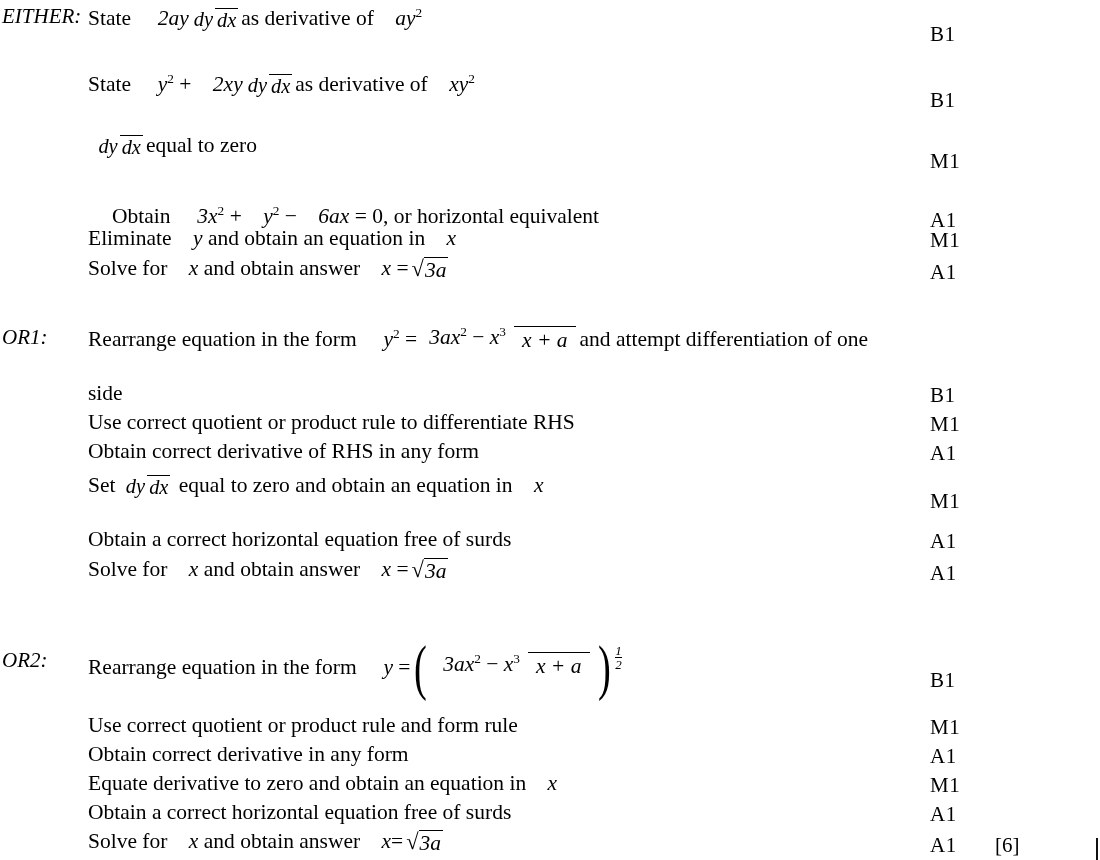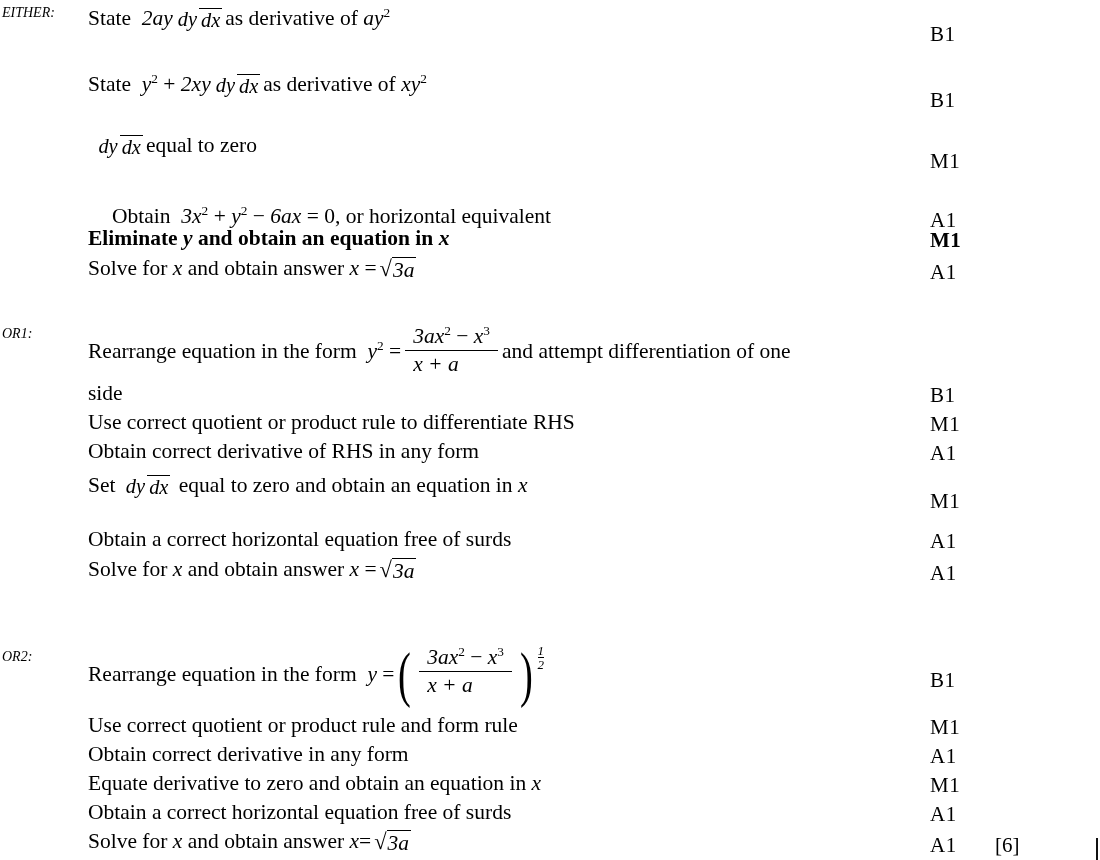--- a/index.html
+++ b/index.html
@@ -27,21 +27,21 @@
     position: absolute;
     display: flex;
     align-items: flex-start;
     left: 0;
     width: 1100px;
   }
   .label-col {
     width: 88px;
     flex: 0 0 88px;
     font-style: italic;
-    font-size: 14px;
+    font-size: 21px;
     line-height: 1;
     padding-left: 2px;
     box-sizing: border-box;
     white-space: nowrap;
   }
   .body-col {
     flex: 1 1 auto;
     font-size: 21.5px;
     line-height: 1.18;
     white-space: nowrap;
@@ -55,21 +55,21 @@
     white-space: nowrap;
   }
   .total-col {
     position: absolute;
     left: 995px;
     font-size: 21px;
     white-space: nowrap;
   }
 
   
-  .math { font-style: italic; }
+  .math { font-style: italic; margin-left: 16px; }
   .upr  { font-style: normal; }
   sup.en {
     font-style: normal;
     font-size: 0.62em;
     vertical-align: super;
     line-height: 0;
   }
 
   
   .frac {
@@ -90,21 +90,21 @@
   }
   .frac > .den {
     padding: 1px 2px 0 2px;
     border-top: 1.3px solid #000;
     font-style: italic;
   }
 
   
   .bigfrac {
     display: inline-flex;
-    flex-direction: column;
+    align-items: center;
     vertical-align: middle;
     line-height: 1.08;
     margin: 0 4px;
     position: relative;
     top: -2px;
   }
   .bigfrac > .num { padding: 0 8px 2px 8px; font-style: italic; }
   .bigfrac > .den { padding: 2px 8px 0 8px; border-top: 1.4px solid #000; font-style: italic; }
 
   
@@ -213,21 +213,21 @@
       <span class="upr">+</span>
       <span class="math">y</span><sup class="en">2</sup>
       <span class="upr">−</span>
       <span class="math">6ax</span>
       <span class="upr">=</span>
       <span class="upr">0</span><span>, or horizontal equivalent</span>
     </div>
     <div class="mark-col" style="top:4px;">A1</div>
   </div>
 
-  <div class="row" style="top:226px;font-weight:bold;">
+  <div class="row" style="top:226px;">
     <div class="label-col"></div>
     <div class="body-col"><span>Eliminate</span>&nbsp;<span class="math">y</span>&nbsp;<span>and obtain an equation in</span>&nbsp;<span class="math">x</span>
     </div>
     <div class="mark-col" style="top:2px;">M1</div>
   </div>
 
   <div class="row" style="top:256px;">
     <div class="label-col"></div>
     <div class="body-col"><span>Solve for</span>&nbsp;<span class="math">x</span>&nbsp;<span>and obtain answer</span>&nbsp;<span class="math">x</span>
       <span class="upr">=</span><span class="surd">

